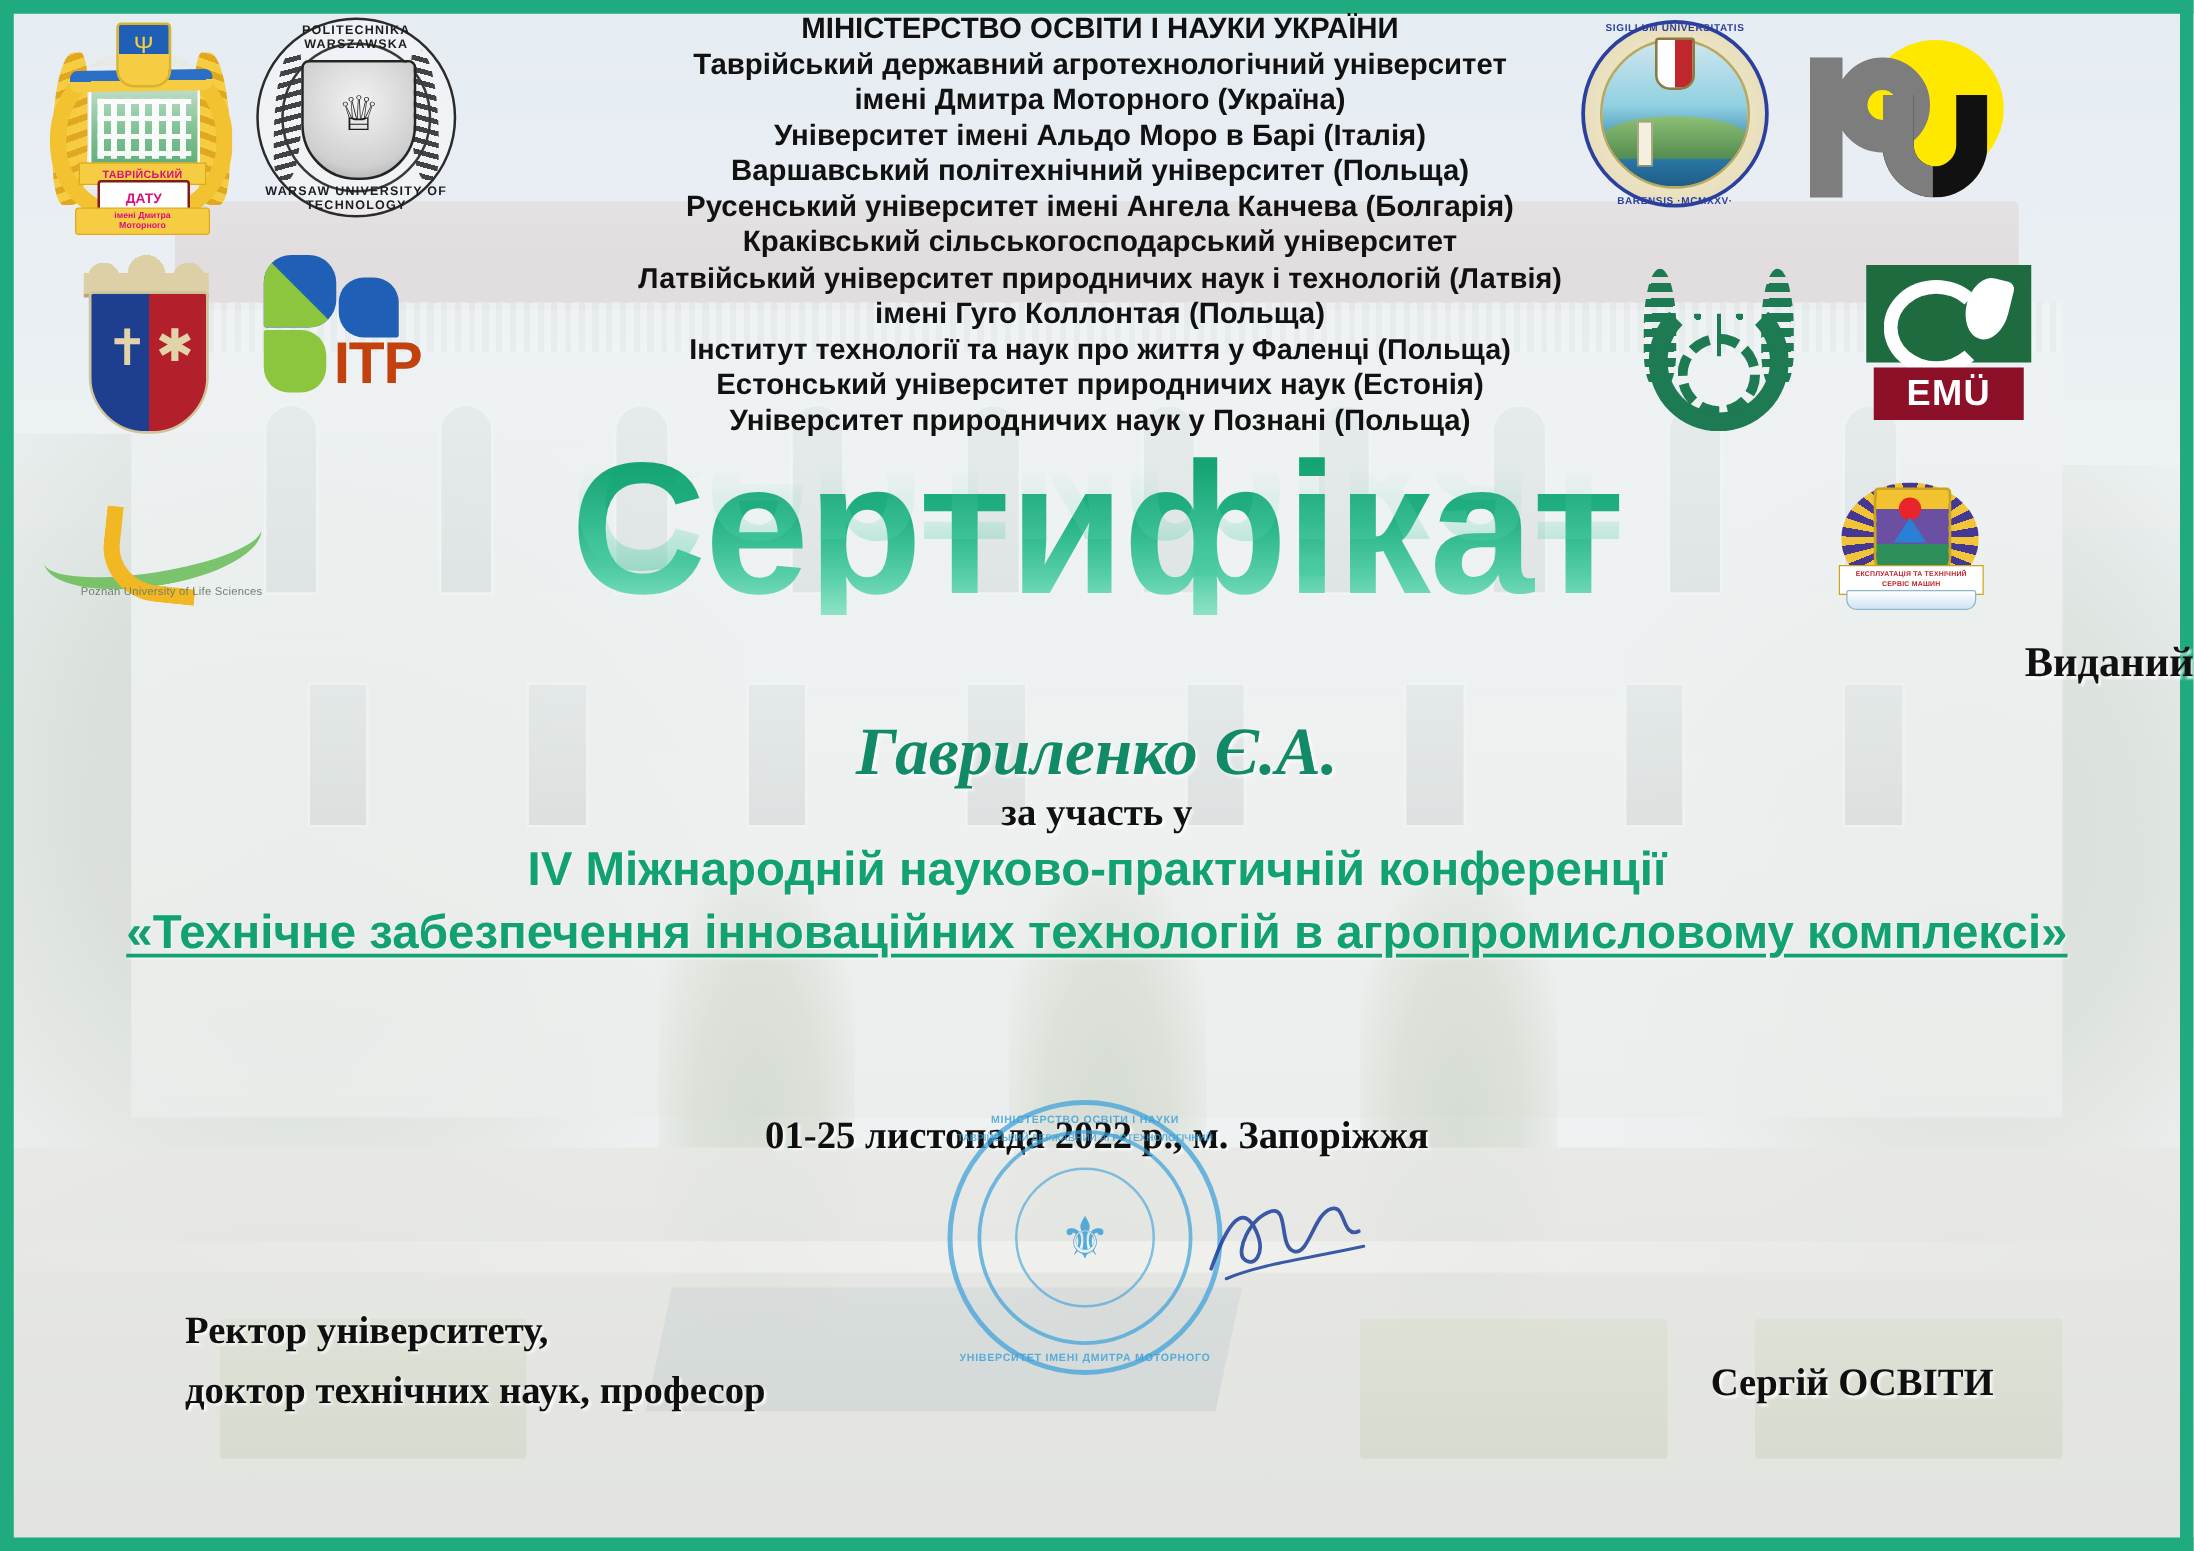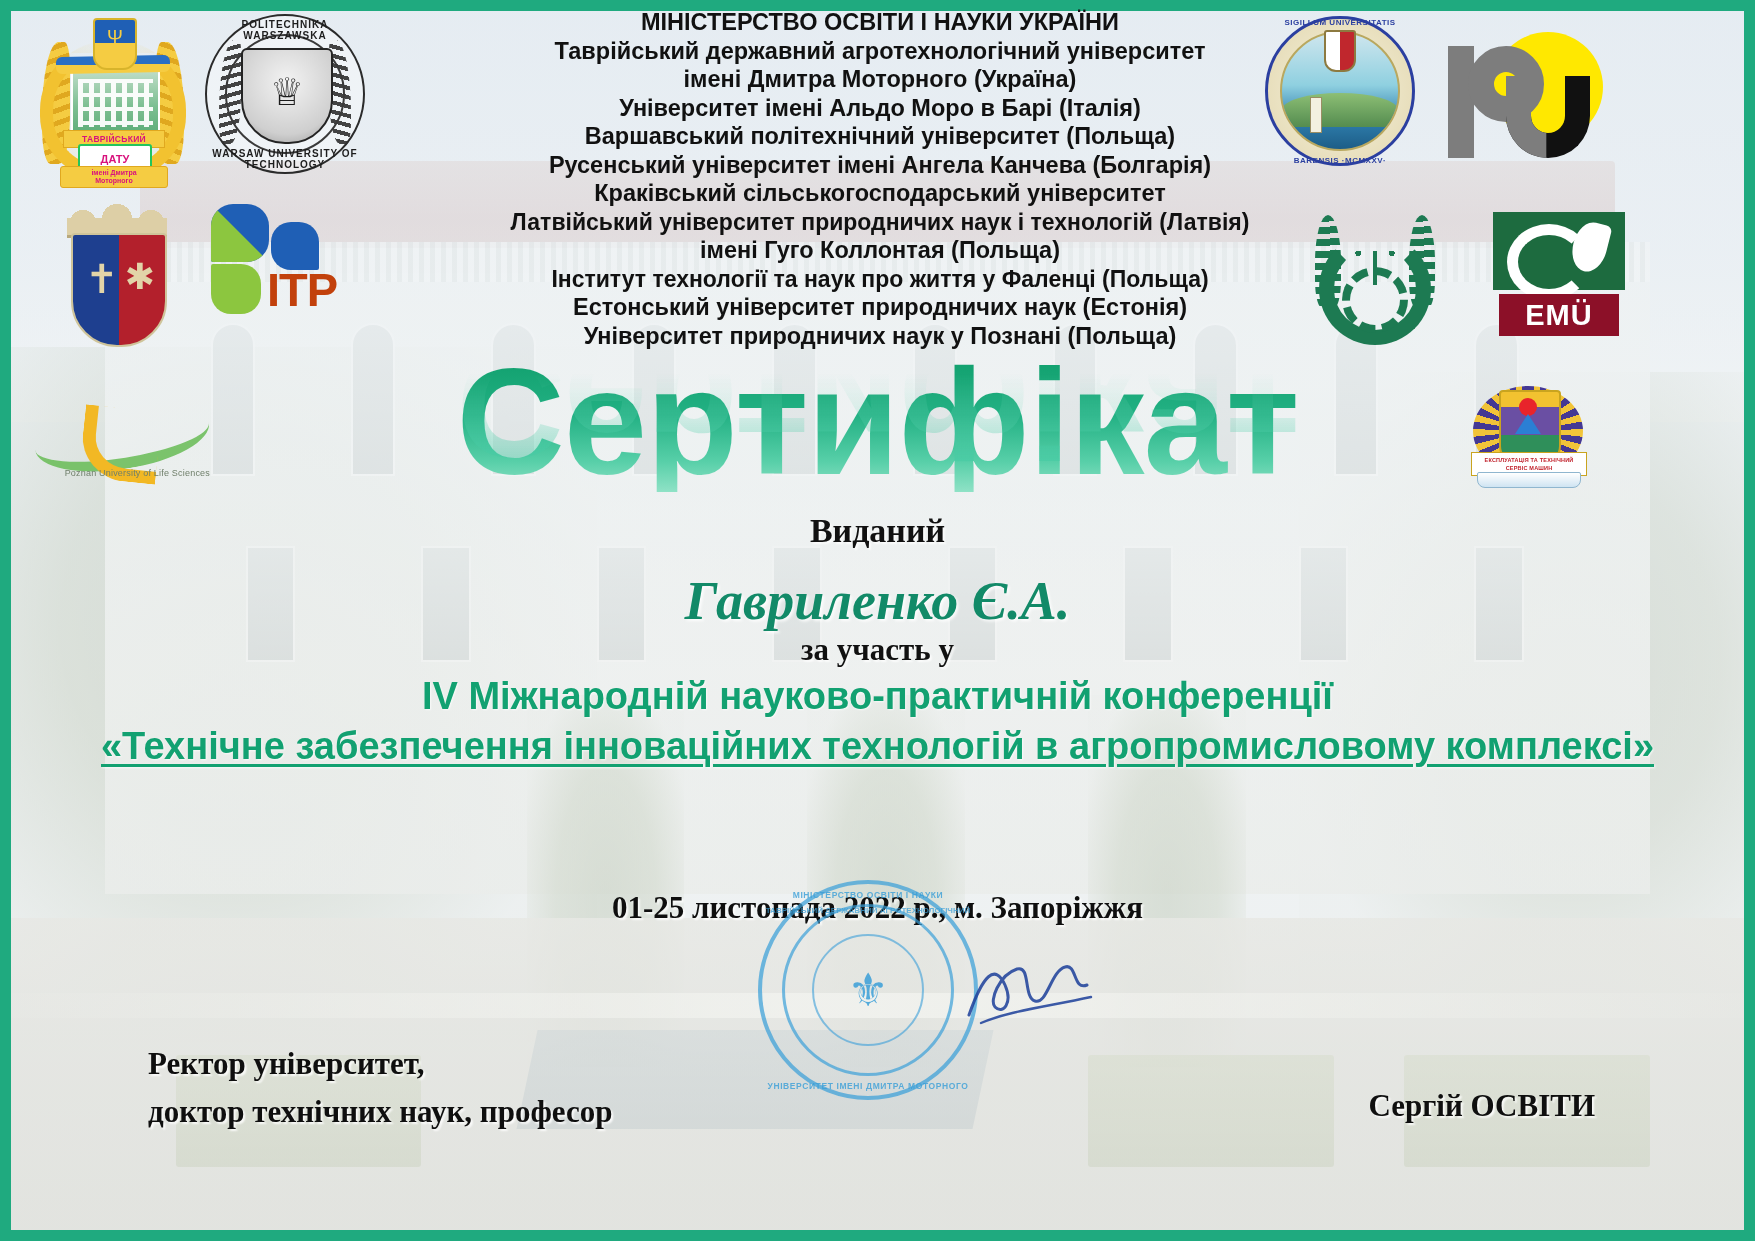--- a/index.html
+++ b/index.html
@@ -89,21 +89,21 @@
     background:repeating-linear-gradient(90deg,#ffffff 0 5px,transparent 5px 11px),
                repeating-linear-gradient(180deg,#ffffff 0 4px,transparent 4px 14px);
     opacity:.95;}
   .tdatu .ribbon{position:absolute;left:18px;top:38px;width:114px;height:17px;
     background:linear-gradient(180deg,#2a6fc4 0%,#2a6fc4 50%,#f5cc42 50%,#f5cc42 100%);
     border-radius:6px;transform:rotate(-1deg);}
   .tdatu .nameband{position:absolute;left:25px;top:112px;width:100px;height:16px;
     background:#f5cc42;border:1px solid #e0a81f;display:flex;align-items:center;justify-content:center;}
   .tdatu .nameband span{font-size:8.5px;font-weight:bold;color:#d8127d;letter-spacing:.3px;}
   .tdatu .book{position:absolute;left:40px;top:126px;width:70px;height:26px;
-    background:#ffffff;border:2px solid #22c55e;border-radius:3px;
+    background:#ffffff;border:2px solid #7f1d1d;border-radius:3px;
     display:flex;align-items:center;justify-content:center;}
   .tdatu .book span{font-size:11px;font-weight:bold;color:#d8127d;}
   .tdatu .scroll{position:absolute;left:22px;top:148px;width:106px;height:20px;
     background:#f5cc42;border:1px solid #e0a81f;border-radius:3px;
     display:flex;flex-direction:column;align-items:center;justify-content:center;line-height:8px;}
   .tdatu .scroll span{font-size:7px;font-weight:bold;color:#d8127d;}
 
   
   .warsaw{left:205px;top:14px;width:160px;height:160px;}
   .warsaw .ring{position:absolute;inset:0;border:2px solid #2b2b2b;border-radius:50%;
@@ -261,21 +261,21 @@
     -webkit-background-clip:text;background-clip:text;color:transparent;
     display:inline-block;}
   .title-reflect{font-family:"Liberation Sans",sans-serif;font-weight:bold;
     font-size:150px;line-height:140px;letter-spacing:-1px;display:inline-block;
     transform:scaleY(-1);transform-origin:top;
     background:linear-gradient(180deg,rgba(60,200,160,.55) 0%,rgba(120,220,190,.18) 45%,rgba(255,255,255,0) 72%);
     -webkit-background-clip:text;background-clip:text;color:transparent;
     margin-top:-18px;}
 
   
-  .issued{position:absolute;left:0;top:512px;width:100%;text-align:center;
+  .issued{position:absolute;left:0;top:512px;width:100%;text-align:right;
     font-family:"Liberation Serif",serif;font-weight:bold;font-size:34px;color:#111111;
     text-shadow:2px 2px 2px rgba(255,255,255,.8);}
   .recipient{position:absolute;left:0;top:570px;width:100%;text-align:center;
     font-family:"Liberation Serif",serif;font-style:italic;font-weight:bold;
     font-size:54px;color:#128a68;text-shadow:2px 2px 3px rgba(255,255,255,.85);}
   .forpart{position:absolute;left:0;top:632px;width:100%;text-align:center;
     font-family:"Liberation Serif",serif;font-weight:bold;font-size:31px;color:#111111;
     text-shadow:2px 2px 2px rgba(255,255,255,.8);}
   .conf{position:absolute;left:0;top:672px;width:100%;text-align:center;
     font-family:"Liberation Sans",sans-serif;font-weight:bold;font-size:38px;
@@ -487,21 +487,21 @@
   </div>
 
   <div class="issued">Виданий</div>
   <div class="recipient">Гавриленко Є.А.</div>
   <div class="forpart">за участь у</div>
   <div class="conf">IV Міжнародній науково-практичній конференції</div>
   <div class="conf-title">«Технічне забезпечення інноваційних технологій в агропромисловому комплексі»</div>
   <div class="datecity">01-25 листопада 2022 р., м. Запоріжжя</div>
 
   <div class="sig-left">
-    <div>Ректор університет,</div>
+    <div>Ректор університету,</div>
     <div>доктор технічних наук, професор</div>
   </div>
   <div class="sig-right">Сергій ОСВІТИ</div>
 
   <div class="stamp">
     <div class="ring-o"></div>
     <div class="ring-i"></div>
     <div class="ring-i2"></div>
     <div class="arc-top">МІНІСТЕРСТВО ОСВІТИ І НАУКИ</div>
     <div class="arc-top2">ТАВРІЙСЬКИЙ ДЕРЖАВНИЙ АГРОТЕХНОЛОГІЧНИЙ</div>

